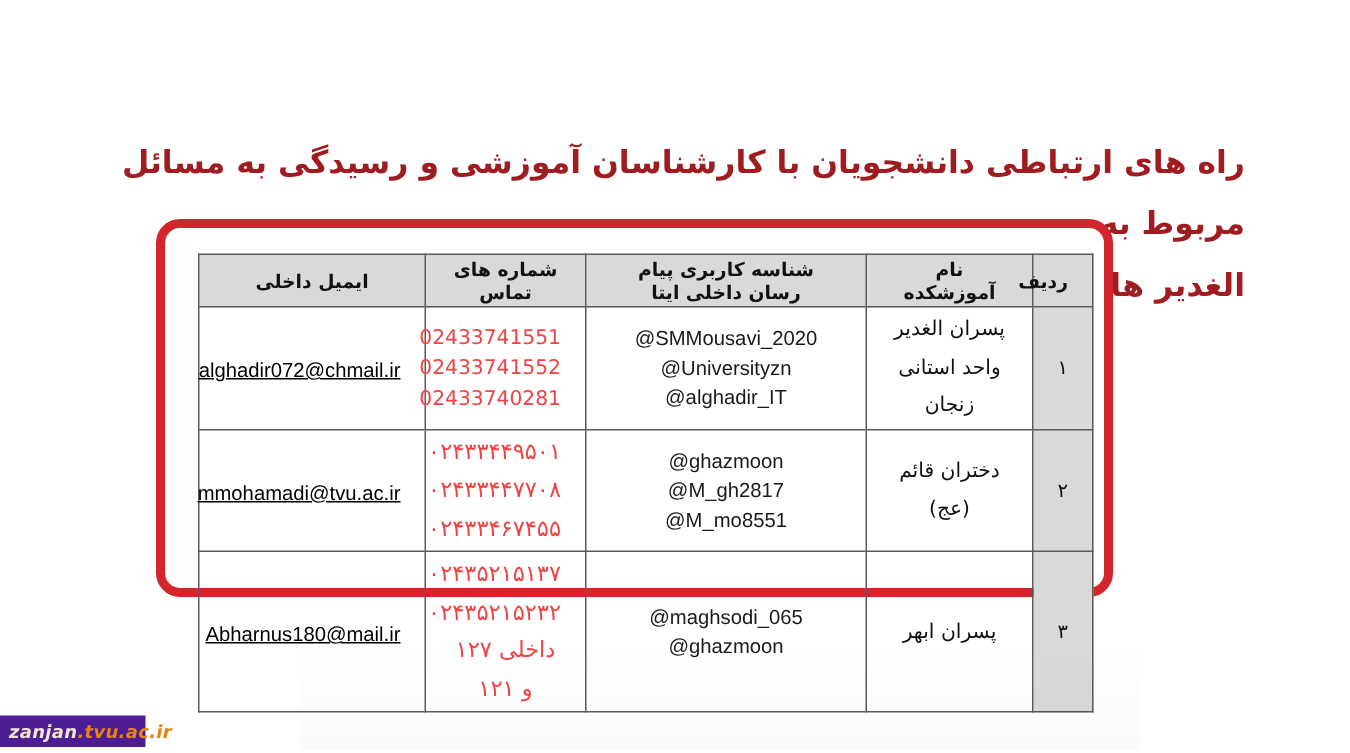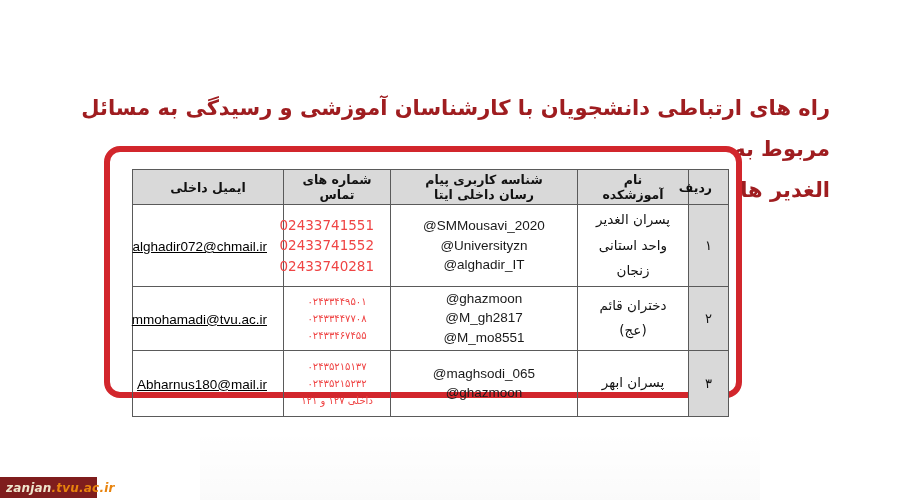--- a/index.html
+++ b/index.html
@@ -94,21 +94,21 @@
     font-size: 13.5px;
     color: #1a1a1a;
     line-height: 1.45;
   }
   td.phone-cell {
     font-size: 13.5px;
     color: #ef4444;
     line-height: 1.5;
     margin-top: 24px;
   }
-  td.phone-cell.fa-digits { font-size: 10px; line-height: 1.7; }
+  td.phone-cell.fa-digits { font-size: 15px; line-height: 1.7; }
   td.email-cell a {
     font-family: Liberation Sans, sans-serif;
     font-size: 13.5px;
     color: #000000;
     text-decoration: underline;
     direction: ltr;
     unicode-bidi: embed;
   }
 
   
@@ -122,21 +122,21 @@
     pointer-events: none;
   }
 
   
   .site-badge {
     position: absolute;
     left: 0;
     top: 477px;
     width: 97px;
     height: 21px;
-    background: #7f1d1d;
+    background: #4c1d95;
     display: flex;
     align-items: center;
     padding-left: 6px;
     font-style: italic;
     font-weight: bold;
     font-size: 12px;
     letter-spacing: 0.2px;
   }
   .site-badge .prefix { color: #efe6cd; }
   .site-badge .suffix { color: #e8830d; }

